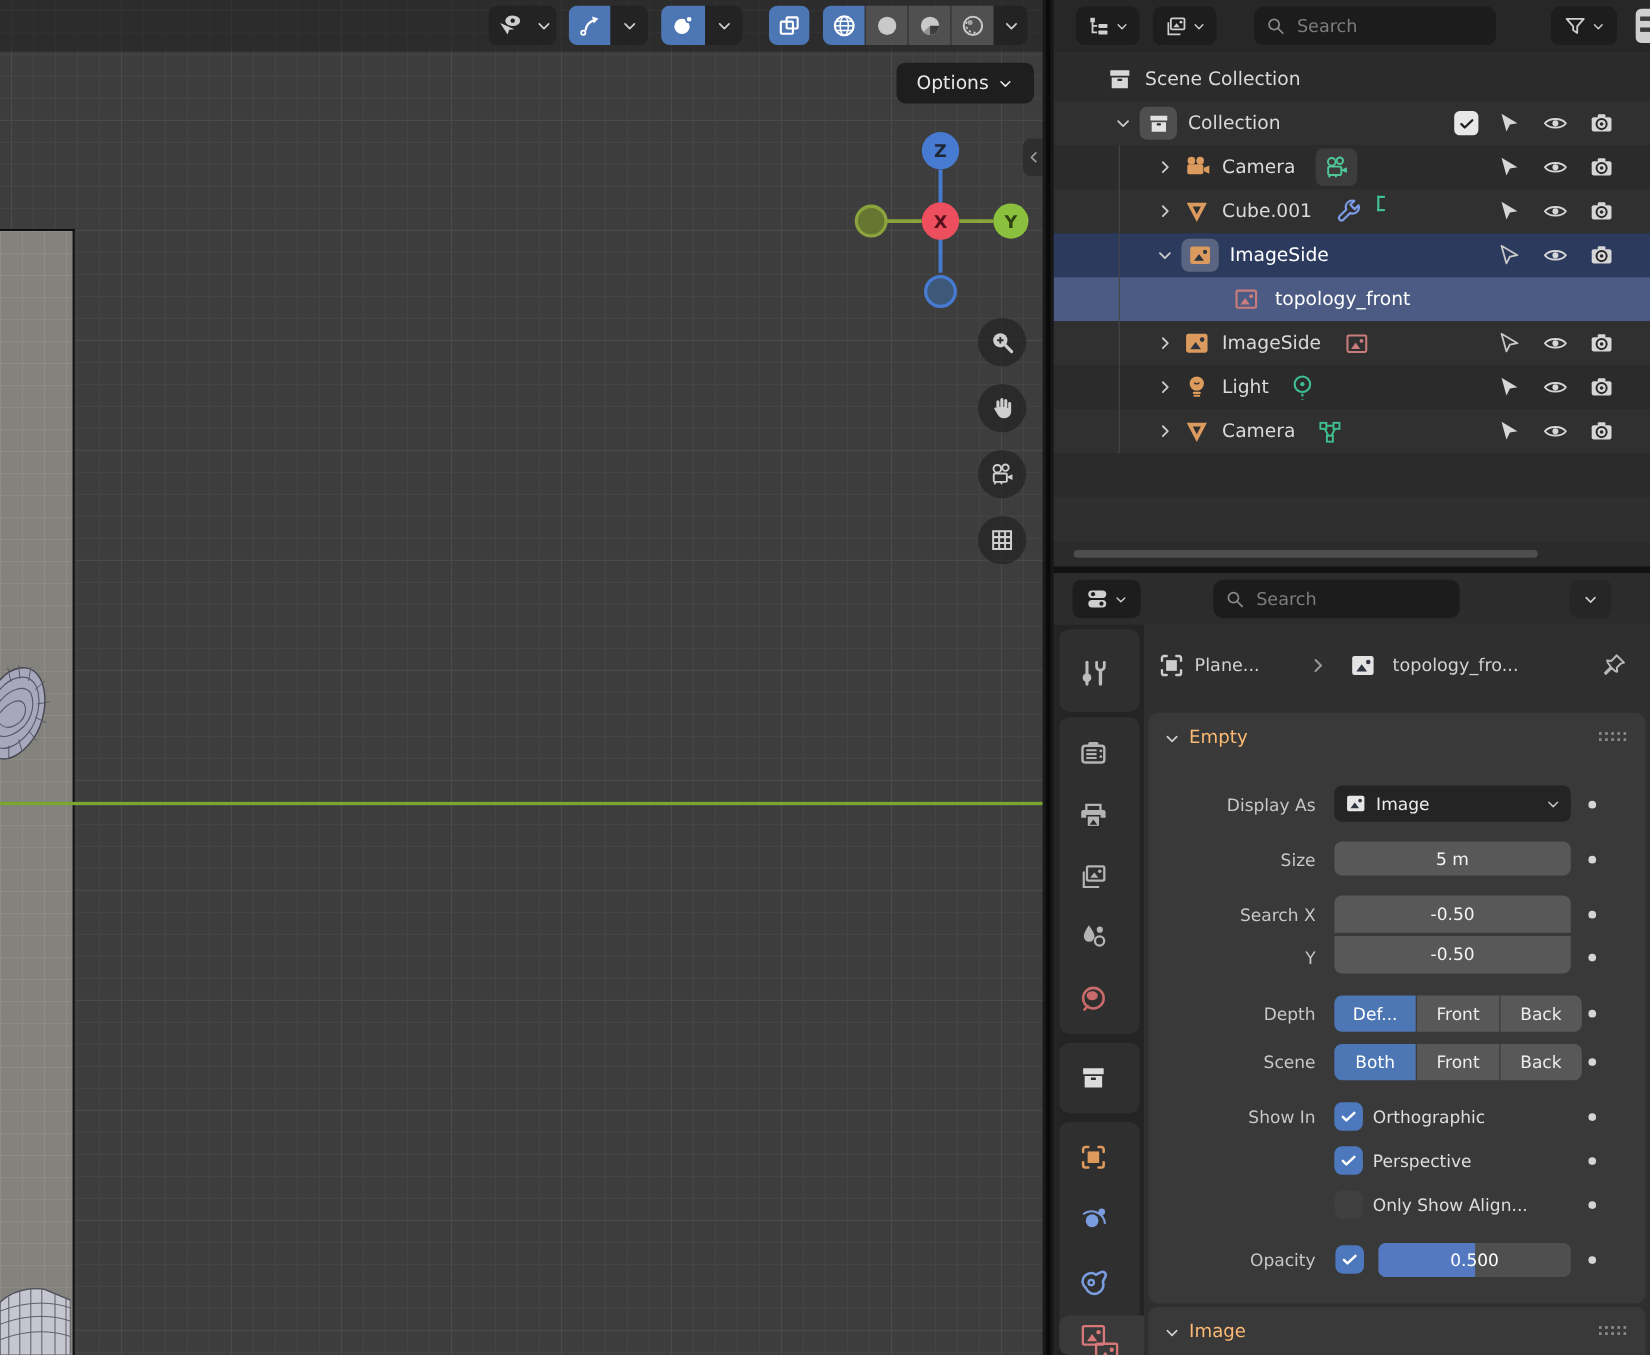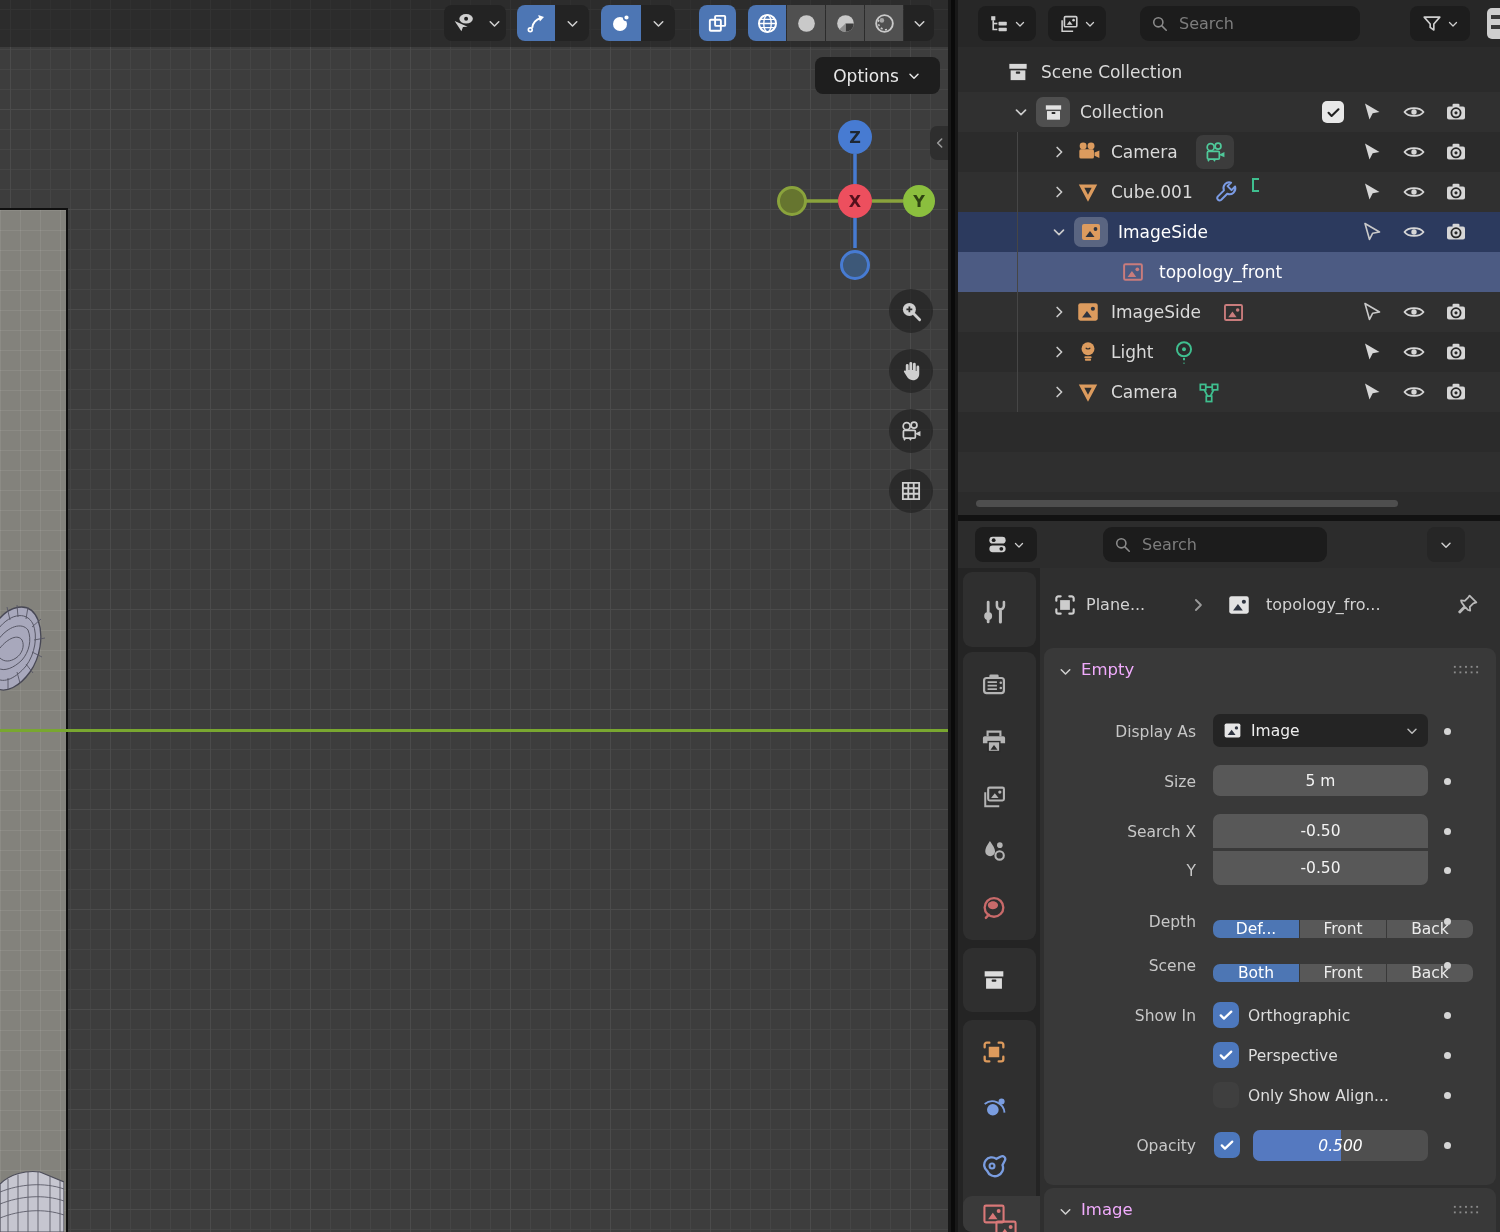--- a/index.html
+++ b/index.html
@@ -69,40 +69,40 @@
 
   
   .props{position:absolute;left:0;top:521px;width:542px;height:711px;background:#2f2f2f;}
   .pr-header{position:absolute;left:0;top:0;width:542px;height:47px;background:#2c2c2c;}
   .tabrail{position:absolute;left:0;top:47px;width:82px;height:664px;background:#242424;}
   .railseg{position:absolute;left:5px;width:73px;background:#2f2f2f;border-radius:9px;}
   .tabic{position:absolute;left:22px;width:28px;height:28px;}
   .tab-active{position:absolute;left:5px;width:77px;height:36px;background:#3a3a3a;border-radius:9px 0 0 9px;}
   .crumb{position:absolute;top:69px;color:#d2d2d2;font-size:16px;white-space:nowrap;}
   .panel{position:absolute;left:86px;width:452px;background:#393939;border-radius:9px;}
-  .panel-title{color:#f0abfc;font-size:16.5px;}
+  .panel-title{color:#fdba74;font-size:16.5px;}
   .grip{width:28px;height:11px;background-image:radial-gradient(#8b8b8b 1.2px,transparent 1.4px);
     background-size:5.6px 5.6px;background-position:0 0;}
   .plabel{position:absolute;left:0;width:152px;text-align:right;color:#c7c7c7;font-size:15.5px;}
   .pfield{position:absolute;left:169px;width:215px;height:31px;background:#585858;border-radius:7px;
     color:#f3f3f3;font-size:15.5px;display:flex;align-items:center;justify-content:center;}
   .pdrop{position:absolute;left:169px;width:215px;height:33px;background:#242424;border-radius:7px;
     color:#ededed;font-size:15.5px;display:flex;align-items:center;}
-  .segrow{position:absolute;left:169px;width:260px;height:33px;display:flex;gap:1px;align-items:flex-end;}
+  .segrow{position:absolute;left:169px;width:225px;height:33px;display:flex;gap:1px;}
   .segcell{flex:1;display:flex;align-items:center;justify-content:center;background:#585858;
     color:#ececec;font-size:15.5px;}
   .segcell.on{background:#4d76b4;color:#fff;}
   .segcell:first-child{border-radius:7px 0 0 7px;} .segcell:last-child{border-radius:0 7px 7px 0;}
   .cb{position:absolute;width:26px;height:26px;border-radius:7px;display:flex;align-items:center;
     justify-content:center;}
   .cb.on{background:#4d78bd;color:#fff;} .cb.off{background:#3f3f3f;}
   .cblabel{position:absolute;left:204px;color:#dedede;font-size:15.5px;white-space:nowrap;}
   .dot{position:absolute;left:400px;width:7px;height:7px;border-radius:50%;background:#d5d5d5;}
   .slider{position:absolute;left:209px;width:175px;height:31px;border-radius:7px;background:#4f4f4f;
-    overflow:hidden;color:#fff;font-size:15.5px;font-style:italic;}
+    overflow:hidden;color:#fff;font-size:15.5px;}
   .slider .fill{position:absolute;left:0;top:0;bottom:0;background:#5579c0;}
   .slider .val{position:absolute;inset:0;display:flex;align-items:center;justify-content:center;}
 </style>
 </head>
 <body>
 
 <svg width="0" height="0" style="position:absolute">
 <defs>
 <symbol id="s-chevd" viewBox="0 0 24 24">
         <path d="M6 9.5l6 6 6-6" fill="none" stroke="currentColor" stroke-width="2.2" stroke-linecap="round" stroke-linejoin="round"></path>

